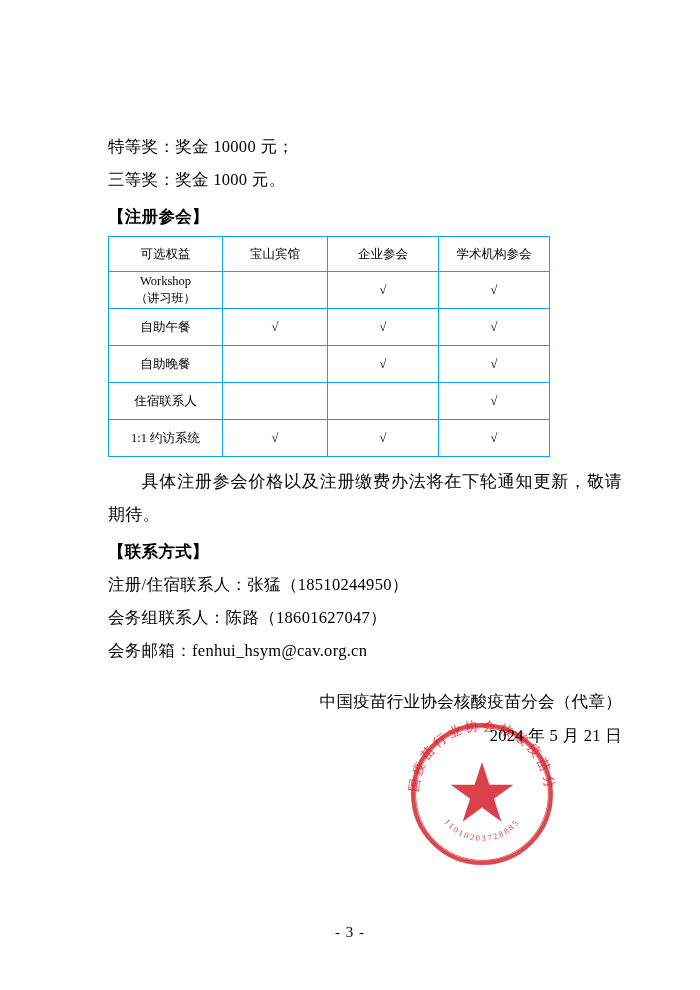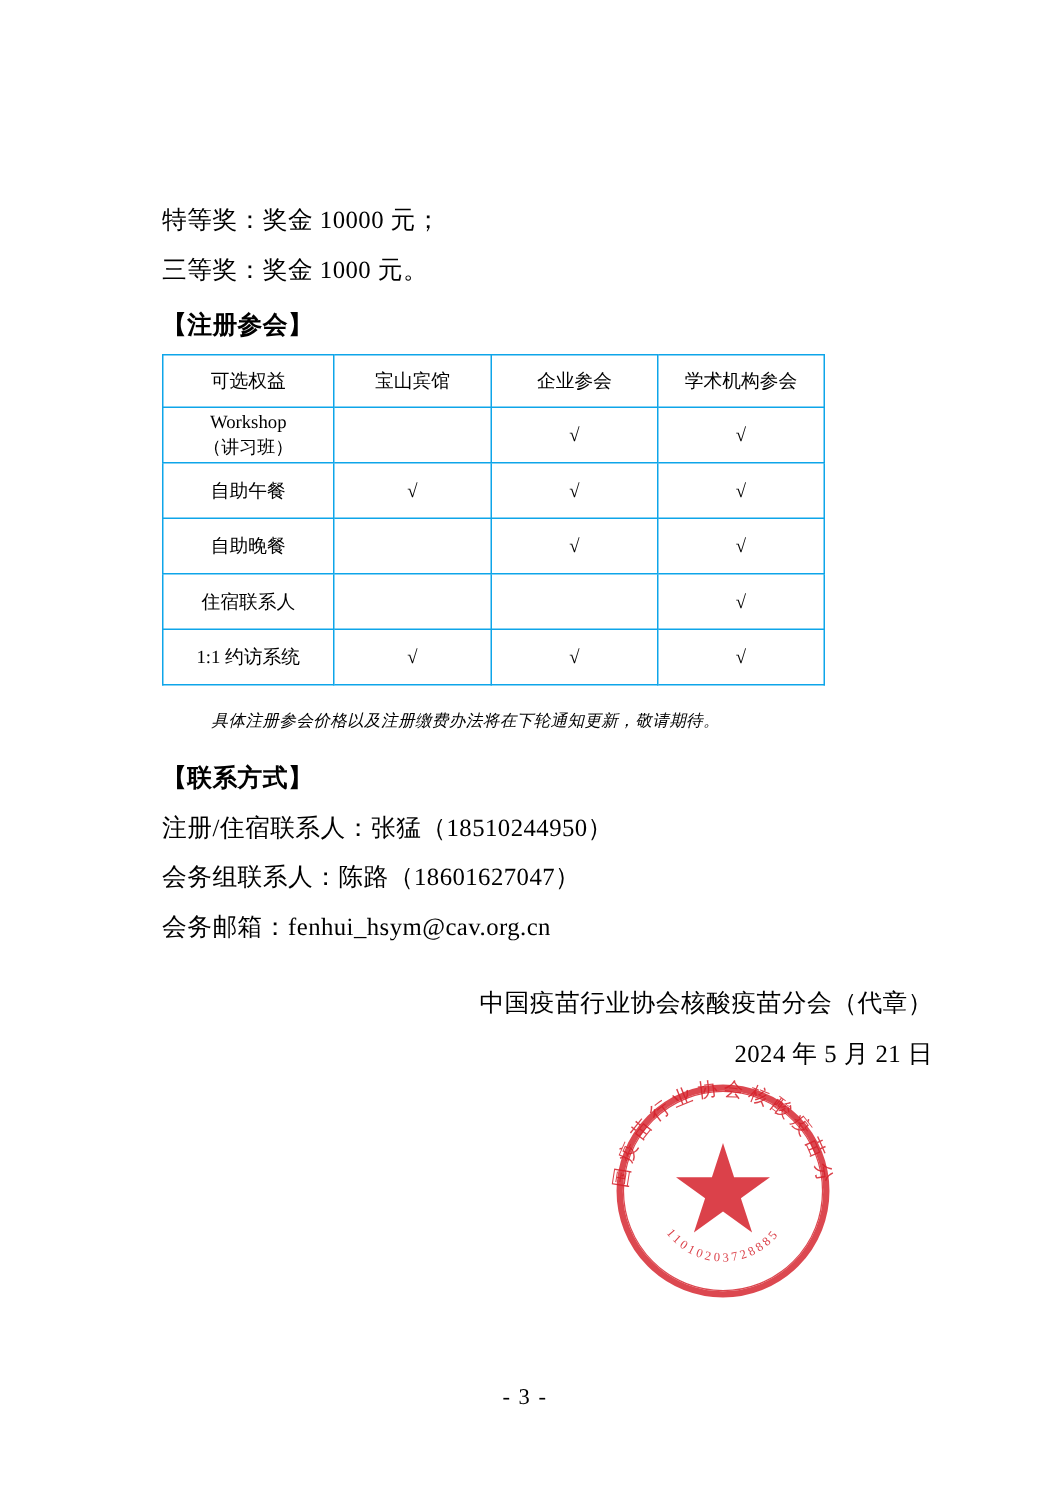--- a/index.html
+++ b/index.html
@@ -67,26 +67,25 @@
     font-family: "Liberation Serif", serif;
     font-size: 12.5px;
   }
   .ws-cell .ws-bot {
     font-size: 12px;
   }
   .check {
     font-size: 13px;
   }
   .para {
-    font-size: 11px;
+    font-size: 17px;
     line-height: 33px;
     letter-spacing: 0.3px;
     margin-top: 8px;
     text-align: justify;
-    font-style: italic;
   }
   .para .indent {
     display: inline-block;
     width: 33px;
   }
   .contact-line {
     font-size: 16.5px;
     line-height: 33px;
     letter-spacing: 0.3px;
     white-space: nowrap;

